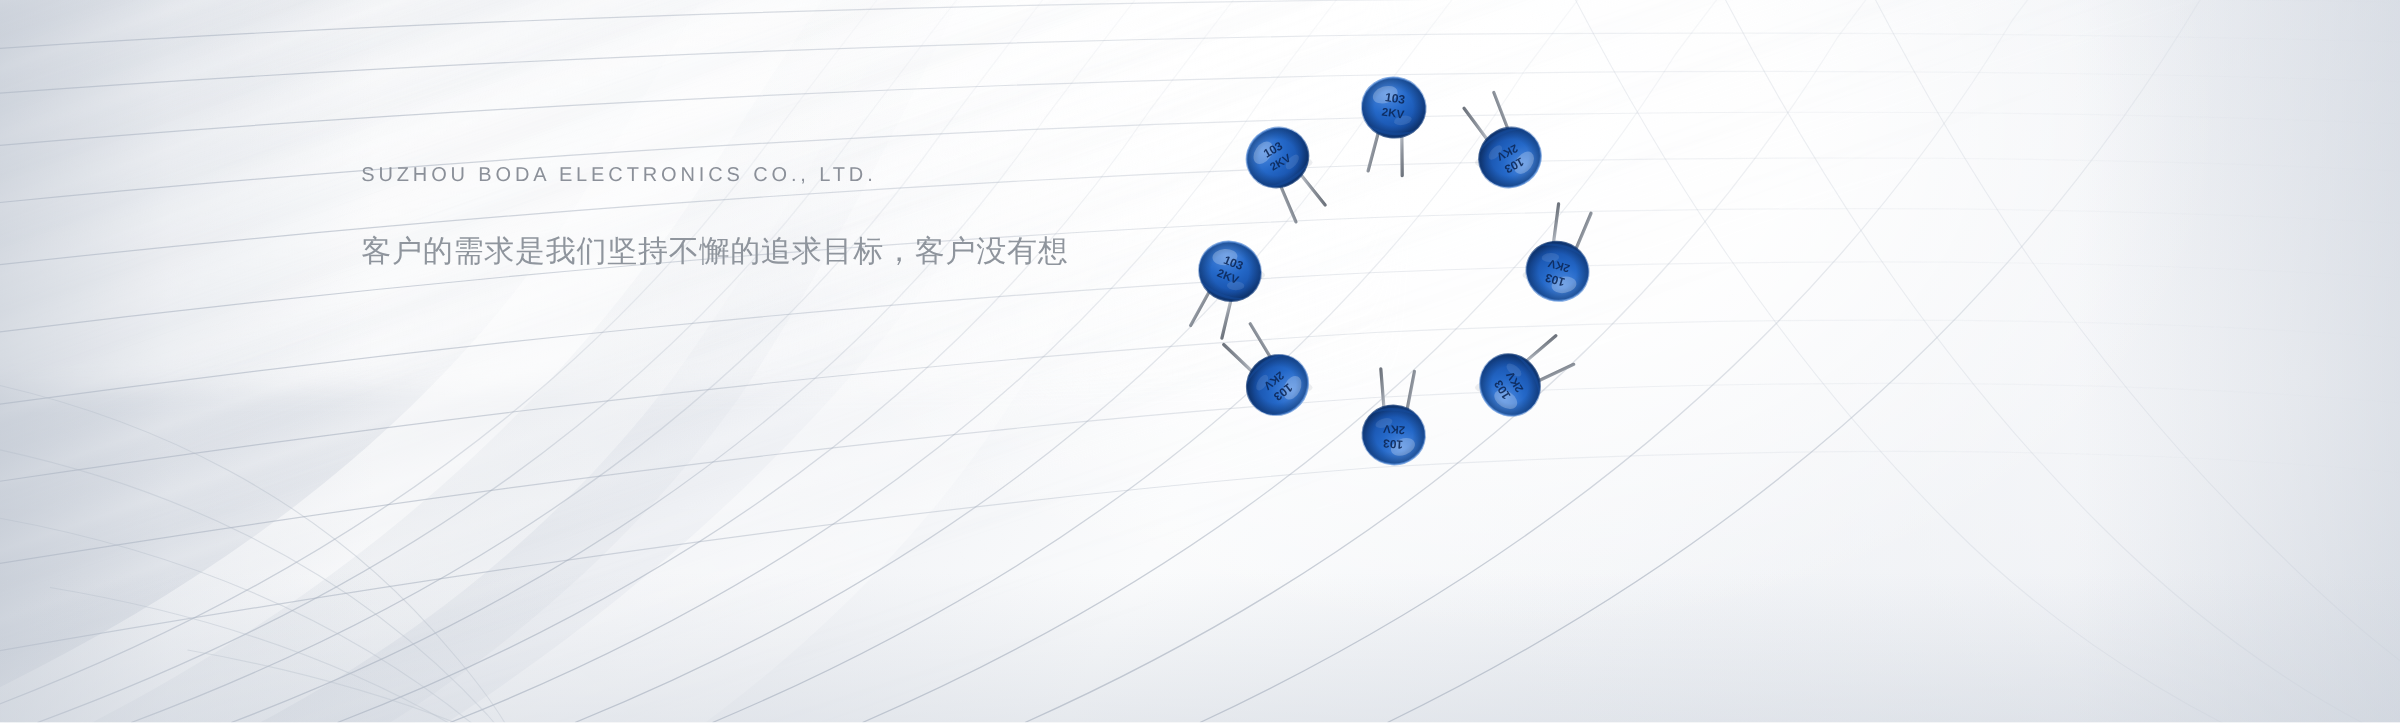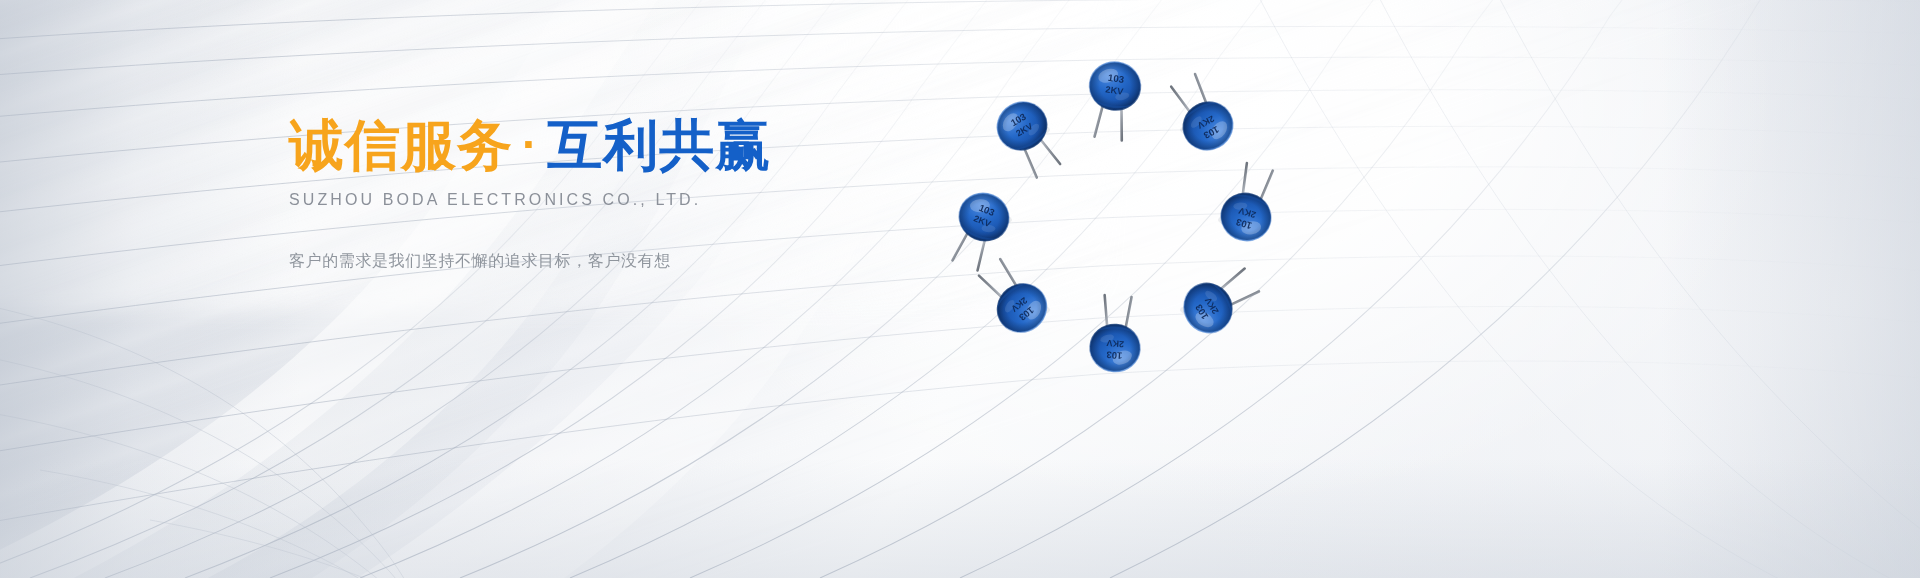--- a/index.html
+++ b/index.html
@@ -117,21 +117,21 @@
     margin-top: 16px;
     font-size: 16px;
     letter-spacing: 3.1px;
     color: #8b9099;
     white-space: nowrap;
     font-weight: 400;
   }
 
   .para {
     margin-top: 26px;
-    font-size: 16px;
+    font-size: 24px;
     line-height: 51px;
     color: #8f959d;
     letter-spacing: 0.6px;
     width: 630px;
   }
   .para-line { display: block; white-space: nowrap; }
 
   
   .ring {
     position: absolute;
@@ -217,23 +217,20 @@
       <path d="M 1360,-40 C 1440,120 1540,280 1680,420 C 1780,520 1880,580 1960,610"></path>
       <path d="M 1480,-40 C 1560,120 1660,280 1800,420 C 1880,500 1930,540 1975,565"></path>
     </g>
   </svg>
 
   <div class="bg-left-dark"></div>
   <div class="bg-right-dark"></div>
   <div class="bg-bottom-dark"></div>
 
   <div class="copy">
-    <div class="headline">
-      <span class="hl-a">诚信服务</span><span class="hl-dot">·</span><span class="hl-b">互利共赢</span>
-    </div>
 
     <div class="subline">SUZHOU BODA ELECTRONICS CO., LTD.</div>
 
     <div class="para">
       <span class="para-line">客户的需求是我们坚持不懈的追求目标，客户没有想</span>
     </div>
   </div>
 
   <div class="ring">
     <svg width="350" height="350" viewBox="0 0 350 350" xmlns="http://www.w3.org/2000/svg">

